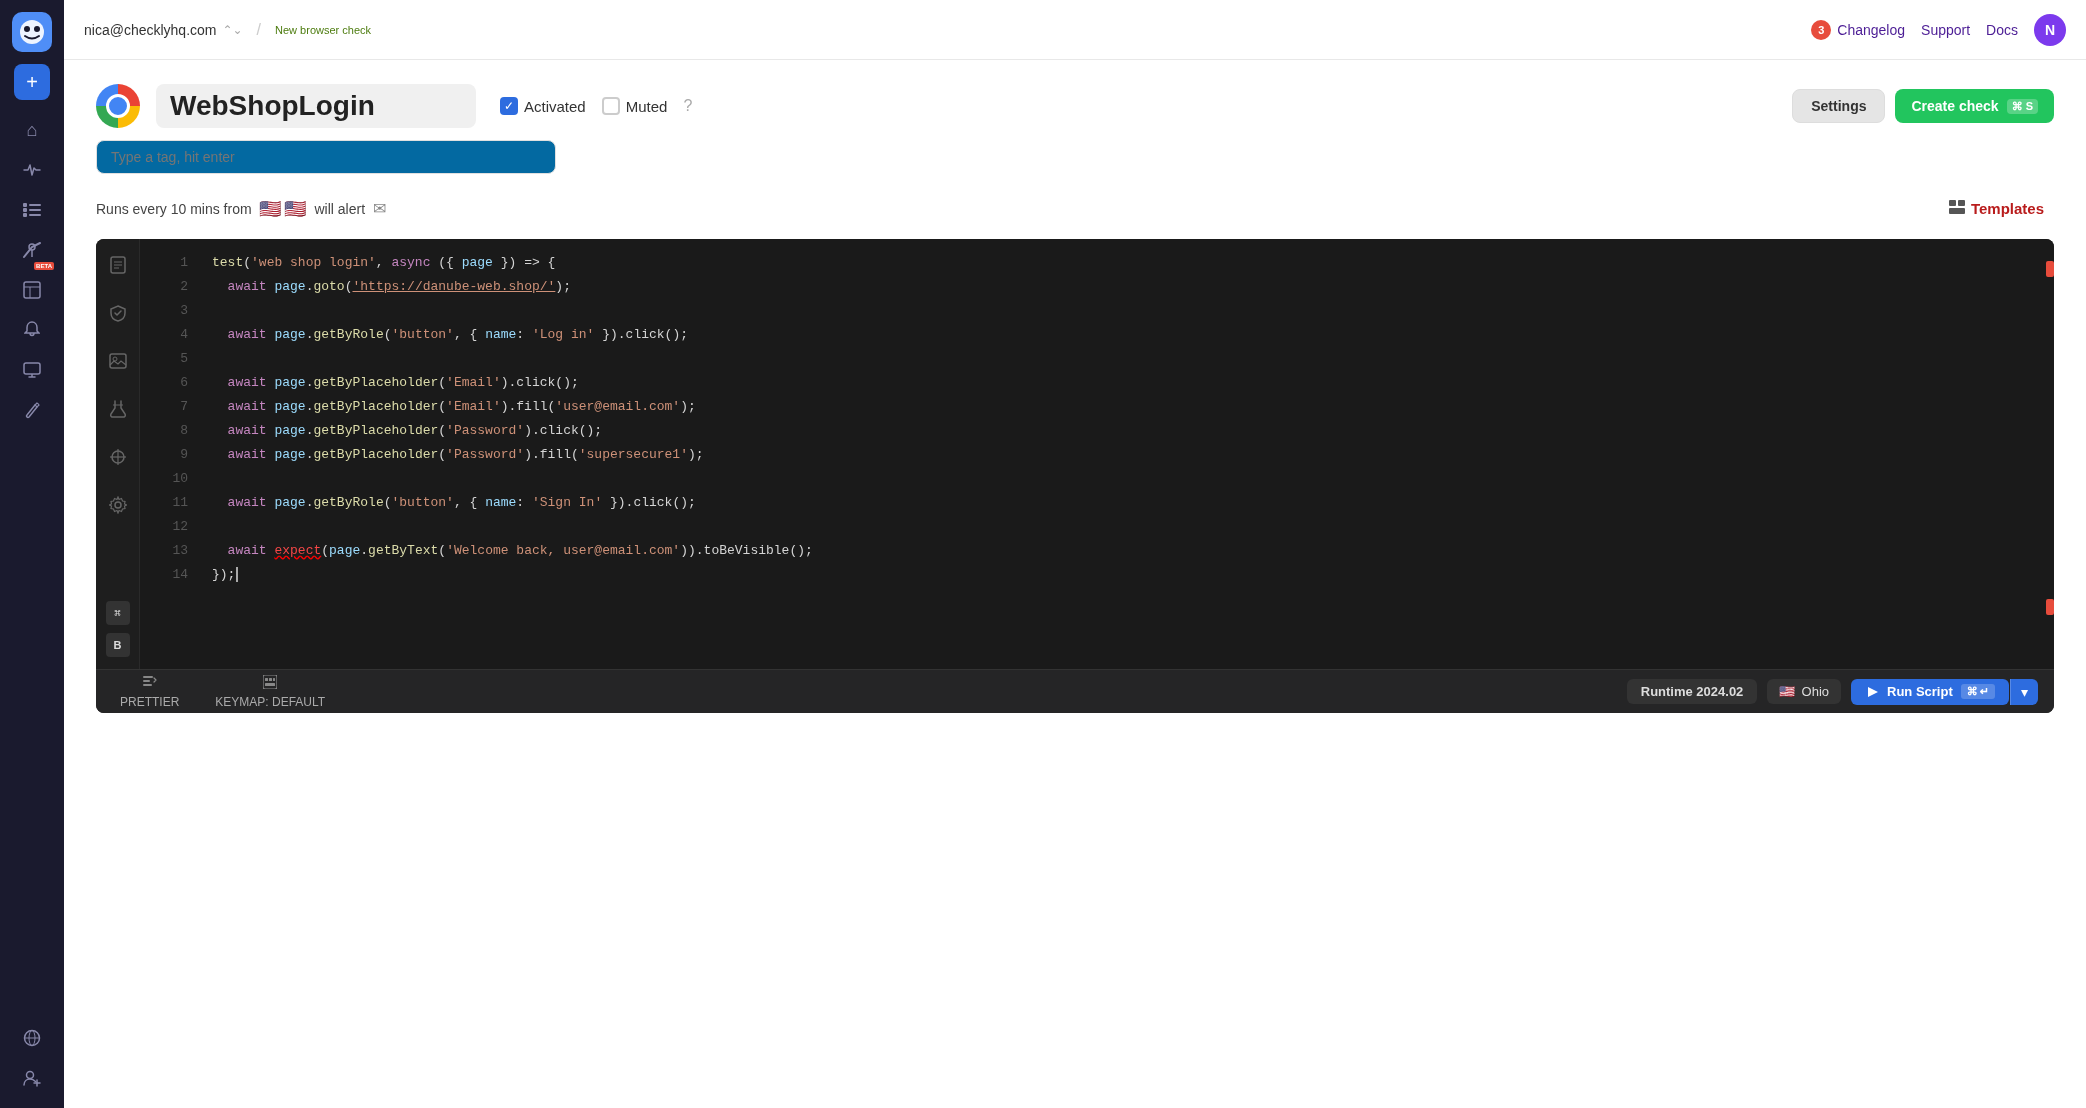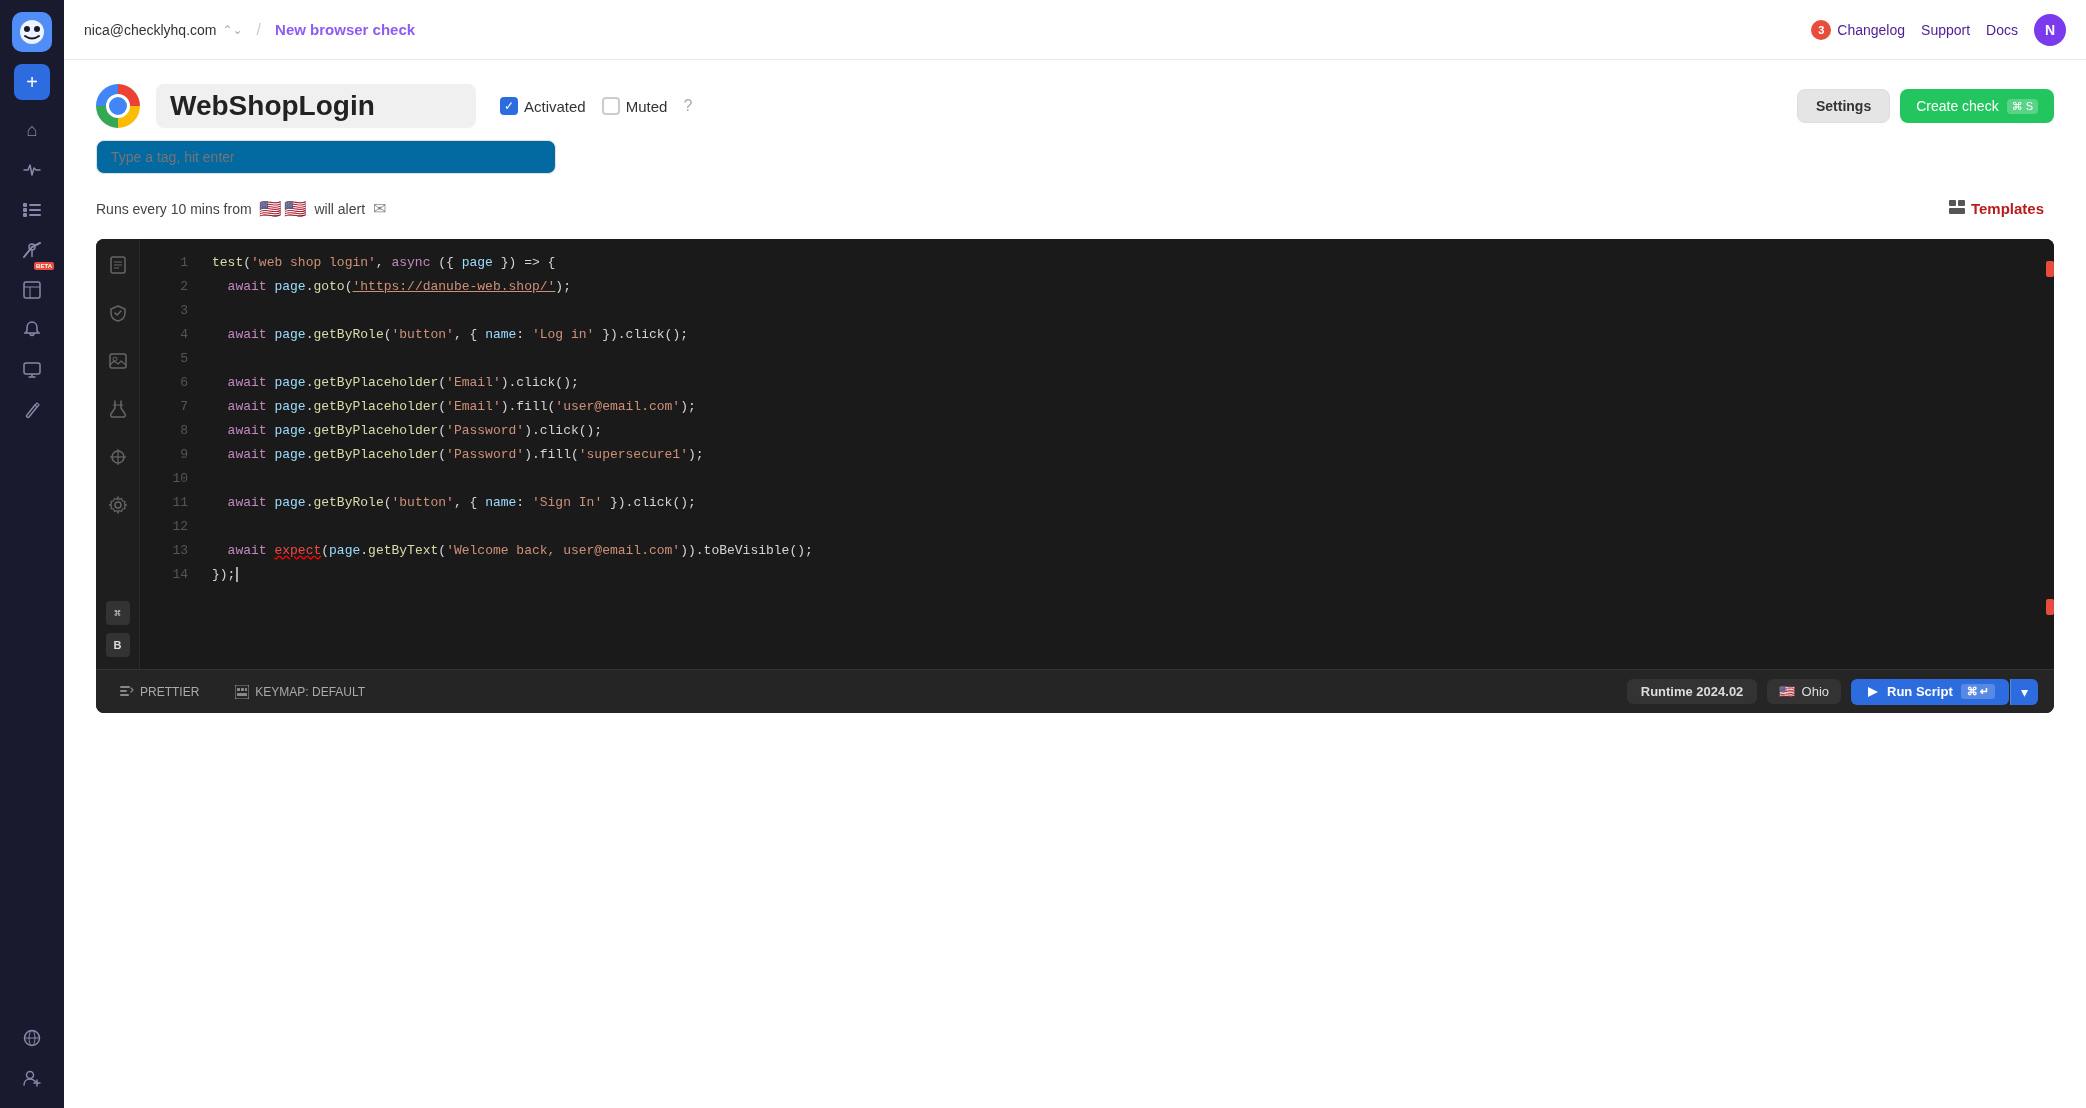--- a/index.html
+++ b/index.html
@@ -71,21 +71,21 @@
       align-items: center;
       padding: 0 20px;
       gap: 8px;
     }
     .topbar-account {
       display: flex; align-items: center; gap: 6px;
       font-size: 14px; color: #333;
     }
     .topbar-chevrons { color: #aaa; font-size: 12px; }
     .topbar-sep { color: #ccc; margin: 0 6px; }
-    .topbar-title { font-size: 15px; font-weight: 700; color: #8b5cf6; }
+    .topbar-title { font-size: 11px; font-weight: 400; color: #4d7c0f; }
     .topbar-right { margin-left: auto; display: flex; align-items: center; gap: 16px; }
     .topbar-badge {
       background: #e74c3c; color: #fff;
       border-radius: 50%; width: 20px; height: 20px;
       display: flex; align-items: center; justify-content: center;
       font-size: 11px; font-weight: bold;
     }
     .topbar-link { font-size: 14px; color: #4c1d95; cursor: pointer; text-decoration: none; }
     .topbar-avatar {
       width: 32px; height: 32px;
@@ -166,21 +166,21 @@
       font-weight: 600;
       color: #333;
       cursor: pointer;
     }
     .btn-create {
       padding: 8px 16px;
       background: #22c55e;
       border: none;
       border-radius: 8px;
       font-size: 14px;
-      font-weight: 400;
+      font-weight: 700;
       color: #fff;
       cursor: pointer;
       display: flex; align-items: center; gap: 8px;
     }
     .btn-create .kbd {
       background: rgba(255,255,255,0.25);
       border-radius: 4px;
       padding: 1px 5px;
       font-size: 11px;
       display: flex; align-items: center; gap: 3px;
@@ -305,21 +305,21 @@
       align-items: center;
       padding: 0 16px;
       gap: 20px;
       border-top: 1px solid #333;
     }
     .footer-left { display: flex; gap: 20px; }
     .footer-btn {
       display: flex; align-items: center; gap: 6px;
       font-size: 12px; color: #aaa;
       cursor: pointer; background: none; border: none;
-      padding: 4px 8px; border-radius: 4px;
+      padding: 4px 8px; border-radius: 4px; flex-direction: column;
     }
     .footer-right { margin-left: auto; display: flex; align-items: center; gap: 10px; }
     .runtime-badge {
       background: #333;
       color: #ddd;
       padding: 5px 14px;
       border-radius: 6px;
       font-size: 13px;
       font-weight: 600;
     }

